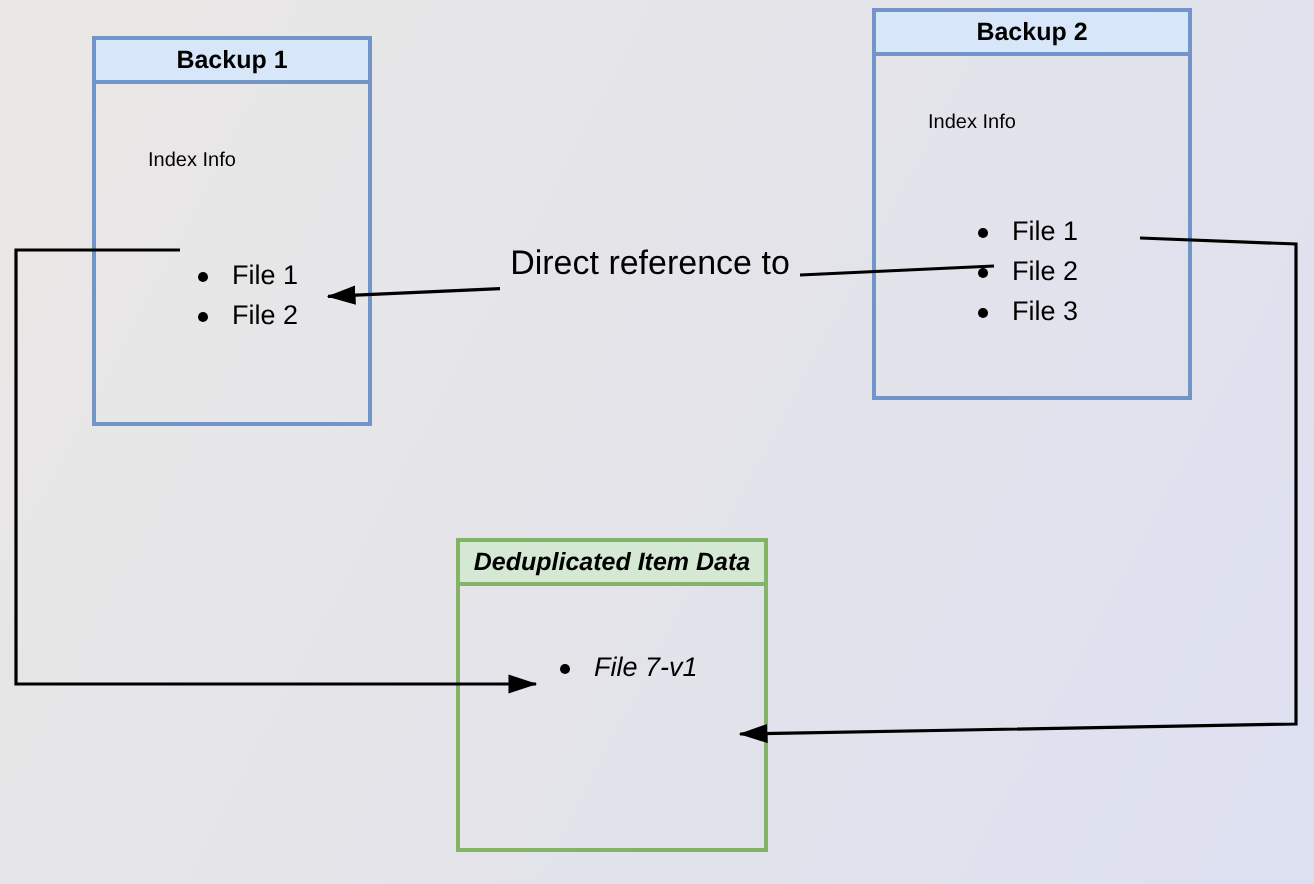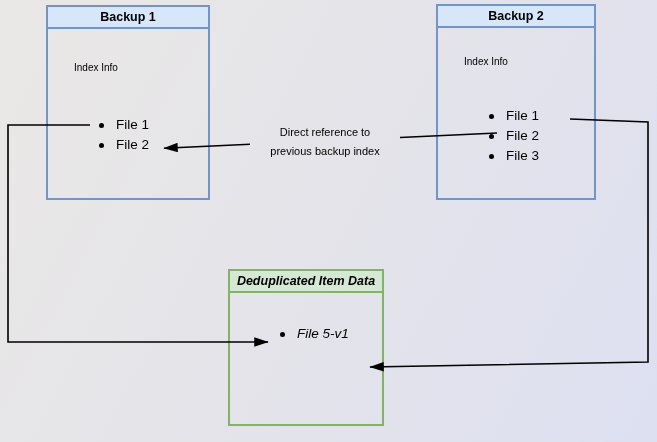--- a/index.html
+++ b/index.html
@@ -69,29 +69,29 @@
     height: 442px;
     pointer-events: none;
     z-index: 5;
   }
   .edge-label {
     position: absolute;
     left: 250px;
     top: 123px;
     width: 150px;
     text-align: center;
-    font-size: 11px;
+    font-size: 17px;
     line-height: 18.5px;
     z-index: 6;
   }
 </style>
 </head>
 <body>
 
-<div class="node blue" style="left:46px; top:5px; width:164px; height:195px;">
+<div class="node blue" style="left:46px; top:18px; width:140px; height:195px;">
   <div class="node-header">Backup 1</div>
   <div class="index-label" style="left:26px; top:55px;">Index Info</div>
   <ul class="dot-list" style="left:51px; top:108px;">
     <li>File 1</li>
     <li>File 2</li>
   </ul>
 </div>
 
 <div class="node blue" style="left:436px; top:4px; width:160px; height:196px;">
   <div class="node-header">Backup 2</div>
@@ -99,27 +99,26 @@
   <ul class="dot-list" style="left:51px; top:100px;">
     <li>File 1</li>
     <li>File 2</li>
     <li>File 3</li>
   </ul>
 </div>
 
 <div class="node green" style="left:228px; top:269px; width:156px; height:157px;font-style:italic;">
   <div class="node-header">Deduplicated Item Data</div>
   <ul class="dot-list" style="left:50px; top:53px;">
-    <li>File 5-v1</li>
+    <li>File 7-v1</li>
   </ul>
 </div>
 
 <div class="edge-label">
   <div>Direct reference to</div>
-  <div>previous backup index</div>
 </div>
 
 <svg class="edge-layer" width="657" height="442" viewBox="0 0 657 442" xmlns="http://www.w3.org/2000/svg">
   <defs>
     <marker id="arrowhead" markerWidth="10" markerHeight="7" refX="8.6" refY="3" orient="auto" markerUnits="strokeWidth">
       <path d="M0,0 L9,3 L0,6 Z" fill="#000000"></path>
     </marker>
   </defs>
 
   <polyline points="90,125 8,125 8,342 268,342" fill="none" stroke-width="1.6" marker-end="url(#arrowhead)" stroke="#000000"></polyline>

